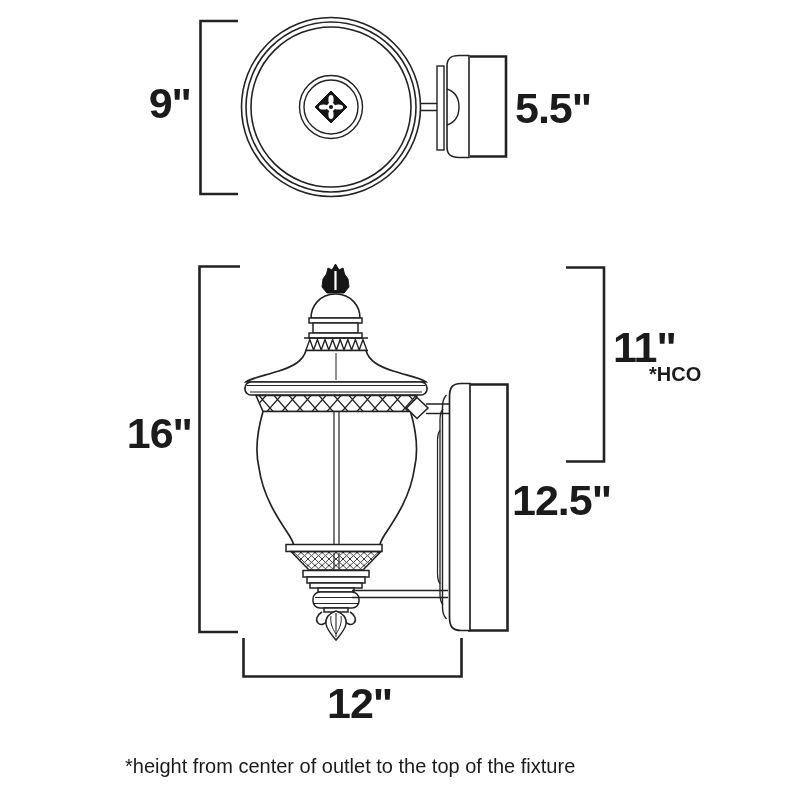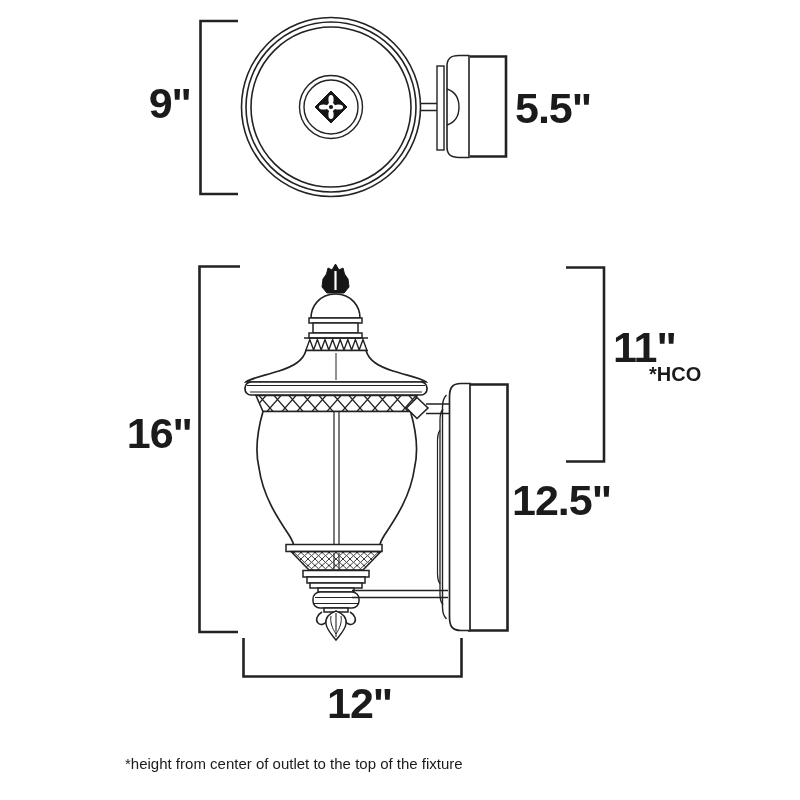--- a/index.html
+++ b/index.html
@@ -8,21 +8,21 @@
   #lineart{position:absolute;left:0;top:0;}
   .lbl{position:absolute;font-family:"Liberation Sans",sans-serif;font-weight:bold;
        font-size:43px;color:#1b1b1b;line-height:1;letter-spacing:-1px;white-space:nowrap;}
   #lbl9   {left:129px;top:82px;width:62px;text-align:right;}
   #lbl55  {left:515px;top:87px;}
   #lbl16  {left:124px;top:412px;width:68px;text-align:right;}
   #lbl11  {left:613px;top:326px;}
   #lblhco {left:649px;top:364px;font-size:20px;letter-spacing:0;}
   #lbl125 {left:512px;top:479px;}
   #lbl12  {left:327px;top:682px;}
-  #footnote{position:absolute;left:125px;top:755px;font-size:15px;font-weight:normal;
+  #footnote{position:absolute;left:125px;top:755px;font-size:20px;font-weight:normal;
        color:#1b1b1b;font-family:"Liberation Sans",sans-serif;white-space:nowrap;}
 </style>
 </head>
 <body>
 
 <div id="stage">
 
   <svg id="lineart" width="800" height="800" viewBox="0 0 800 800">
     <defs>
       <pattern id="latBig" patternUnits="userSpaceOnUse" width="15" height="17">

